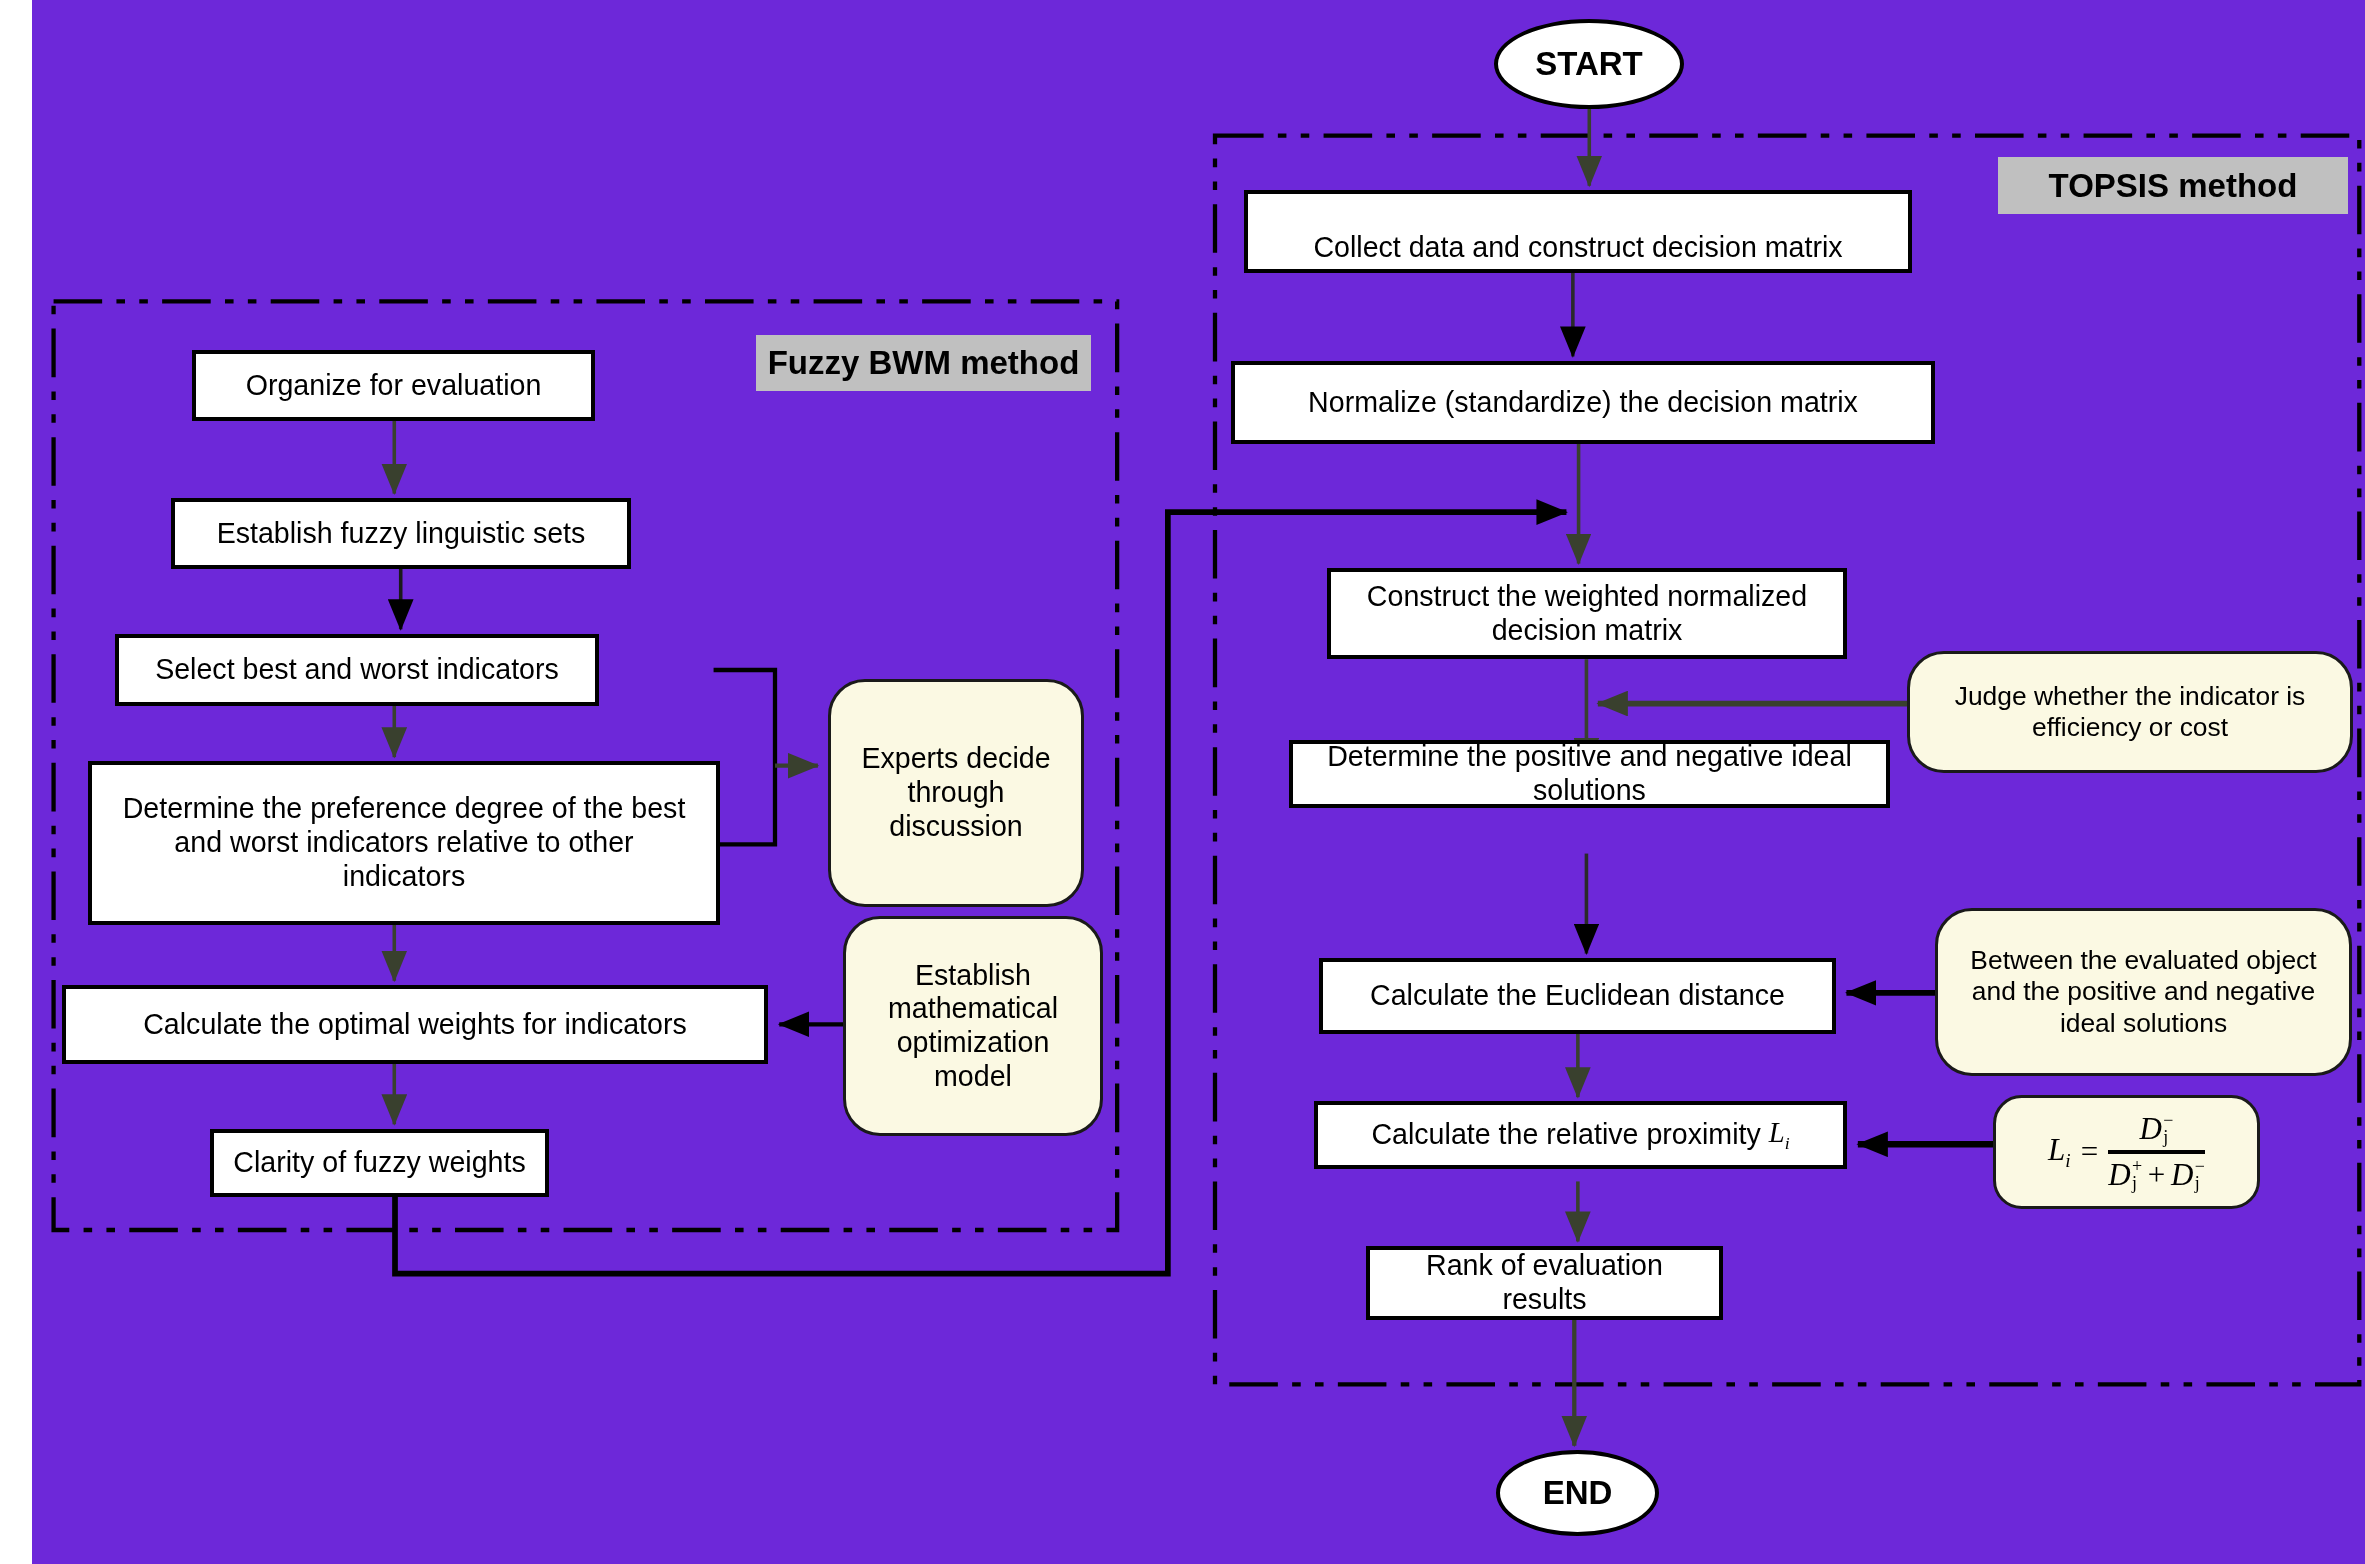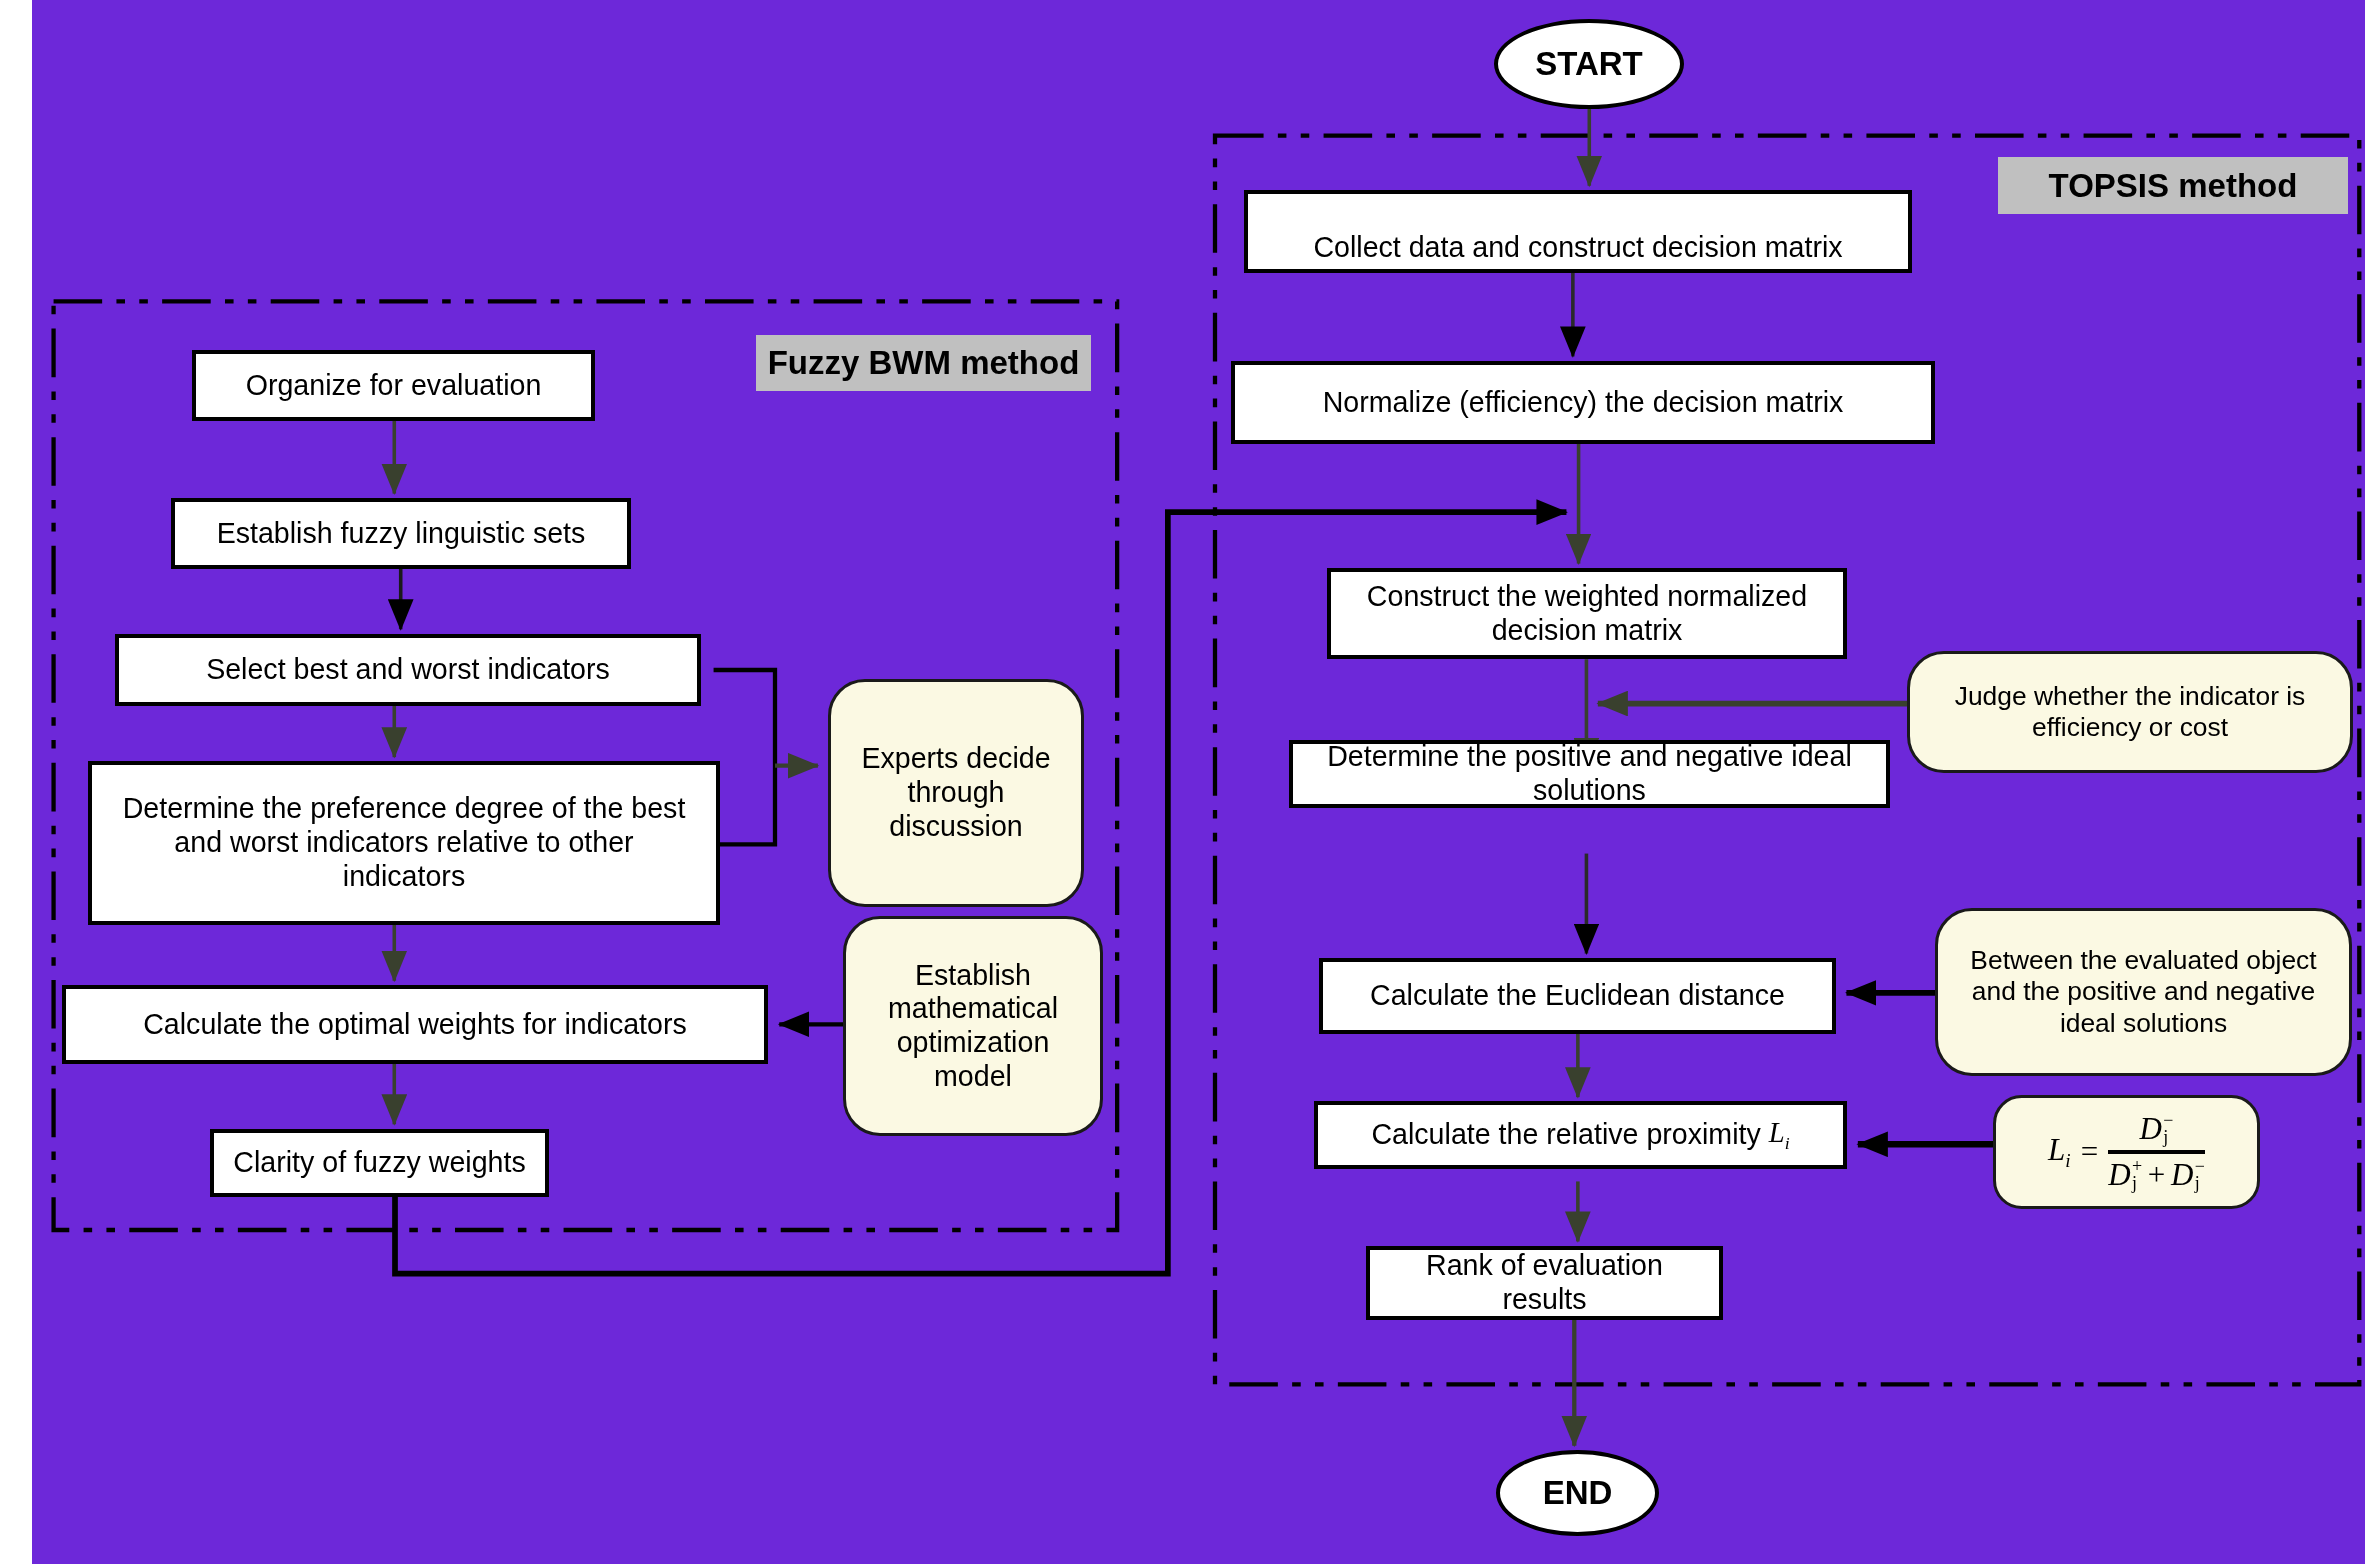--- a/index.html
+++ b/index.html
@@ -93,21 +93,21 @@
     </div>
 
   <div class="node" style="left:160px;top:350px;width:403px;height:71px;">
       <span>Organize for evaluation</span>
     </div>
 
   <div class="node" style="left:139px;top:498px;width:460px;height:71px;">
       <span>Establish fuzzy linguistic sets</span>
     </div>
 
-  <div class="node" style="left:83px;top:634px;width:586px;height:72px;">
+  <div class="node" style="left:83px;top:634px;width:484px;height:72px;">
       <span>Select best and worst indicators</span>
     </div>
 
   <div class="node" style="left:56px;top:761px;width:632px;height:164px;padding:4.3px 21.4px;">
       <span>Determine the preference degree of the best and worst indicators relative to other indicators</span>
     </div>
 
   <div class="node" style="left:30px;top:985px;width:706px;height:79px;">
       <span>Calculate  the optimal weights for indicators</span>
     </div>
@@ -122,21 +122,21 @@
 
   <div class="node note" style="left:811px;top:916px;width:260px;height:220px;padding:4.3px 21.4px;">
       <span>Establish mathematical optimization model</span>
     </div>
 
   <div class="node" style="left:1212px;top:190px;width:668px;height:83px;align-items:flex-end;">
       <span>Collect data and construct decision matrix</span>
     </div>
 
   <div class="node" style="left:1199px;top:361px;width:704px;height:83px;">
-      <span>Normalize (efficiency) the decision matrix</span>
+      <span>Normalize (standardize) the decision matrix</span>
     </div>
 
   <div class="node" style="left:1295px;top:568px;width:520px;height:91px;">
       <span>Construct the weighted normalized decision matrix</span>
     </div>
 
   <div class="node" style="left:1257px;top:740px;width:601px;height:68px;">
       <span>Determine the positive and negative ideal solutions</span>
     </div>
 

